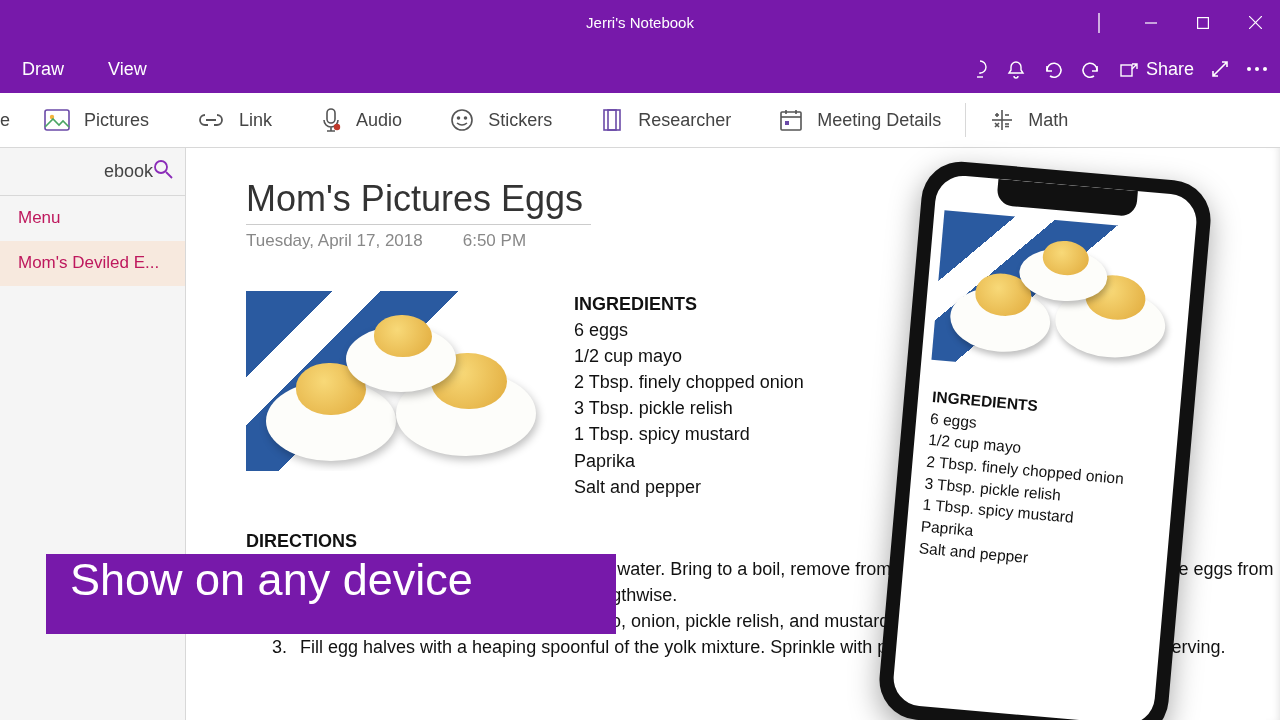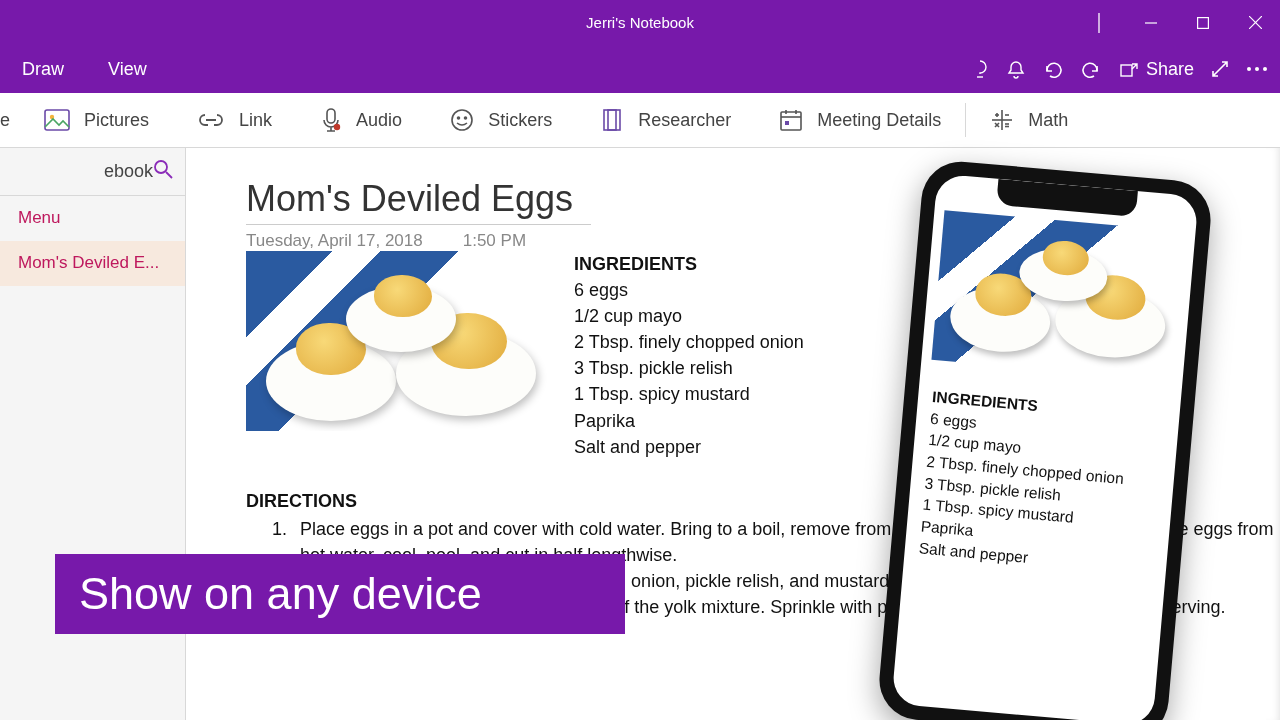--- a/index.html
+++ b/index.html
@@ -137,20 +137,21 @@
   .title-underline {
     border-bottom: 1px solid #ccc;
     width: 345px;
     margin-bottom: 6px;
   }
   .meta {
     font-size: 17px;
     color: #888;
     display: flex;
     gap: 40px;
+    margin-bottom: 40px;
   }
   .recipe-top {
     display: flex;
     gap: 26px;
     align-items: flex-start;
   }
   .egg-img {
     width: 302px;
     height: 180px;
     background: linear-gradient(135deg, #2a5aa0 0%, #2a5aa0 18%, #fff 18%, #fff 28%, #2a5aa0 28%, #2a5aa0 44%, #fff 44%, #fff 100%);
@@ -189,30 +190,29 @@
   .directions ol {
     padding-left: 46px;
   }
   .directions li {
     padding-left: 8px;
     margin-bottom: 0px;
   }
   
   .banner {
     position: absolute;
-    left: 55px;
+    left: 46px;
     top: 554px;
     width: 570px;
     height: 80px;
     background: #7719aa;
     color: #fff;
     font-size: 45px;
     font-weight: 300;
     display: flex;
-    align-items: center;
     padding-left: 24px;
     z-index: 30;
   }
   
   .phone {
     position: absolute;
     right: 90px;
     top: 170px;
     width: 290px;
     height: 560px;
@@ -449,25 +449,25 @@
     </div>
     <div class="page">
       <span>Menu</span>
     </div>
     <div class="page selected">
       <span>Mom's Deviled E...</span>
     </div>
   </div>
 
   <div class="content">
-    <div class="page-title">Mom's Deviled Eggs</div>
+    <div class="page-title">Mom's Pictures Eggs</div>
     <div class="title-underline"></div>
     <div class="meta">
       <span>Tuesday, April 17, 2018</span>
-      <span>1:50 PM</span>
+      <span>6:50 PM</span>
     </div>
 
     <div class="recipe-top">
       <div class="egg-img">
         <div class="egg" style="left:20px; top:90px; width:130px; height:80px;"></div>
         <div class="yolk" style="left:50px; top:72px; width:70px; height:52px;"></div>
         <div class="egg" style="left:150px; top:80px; width:140px; height:85px;"></div>
         <div class="yolk" style="left:185px; top:62px; width:76px; height:56px;"></div>
         <div class="egg" style="left:100px; top:35px; width:110px; height:66px;"></div>
         <div class="yolk" style="left:128px; top:24px; width:58px; height:42px;"></div>

